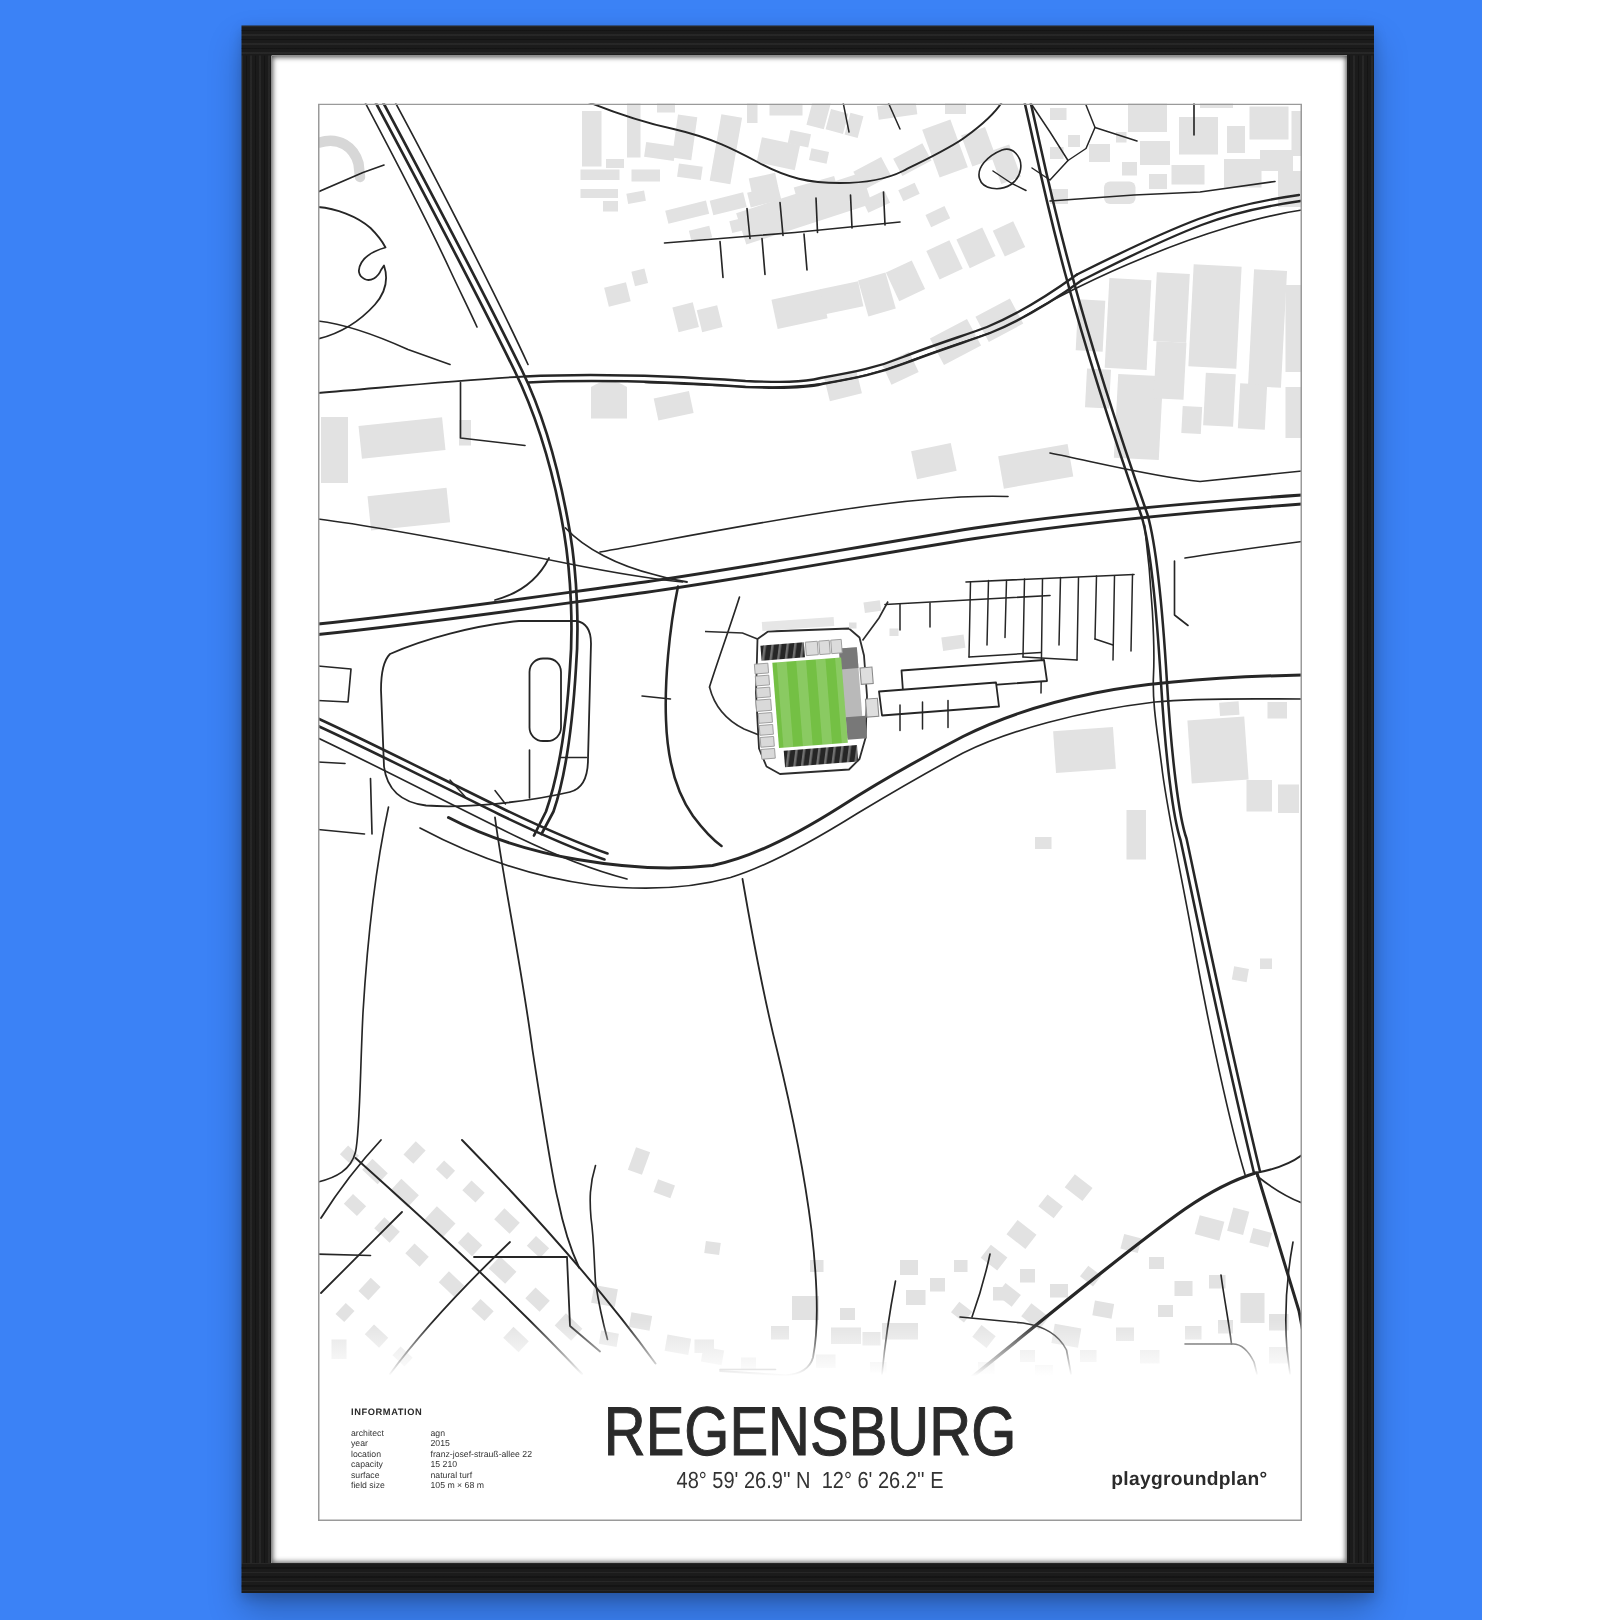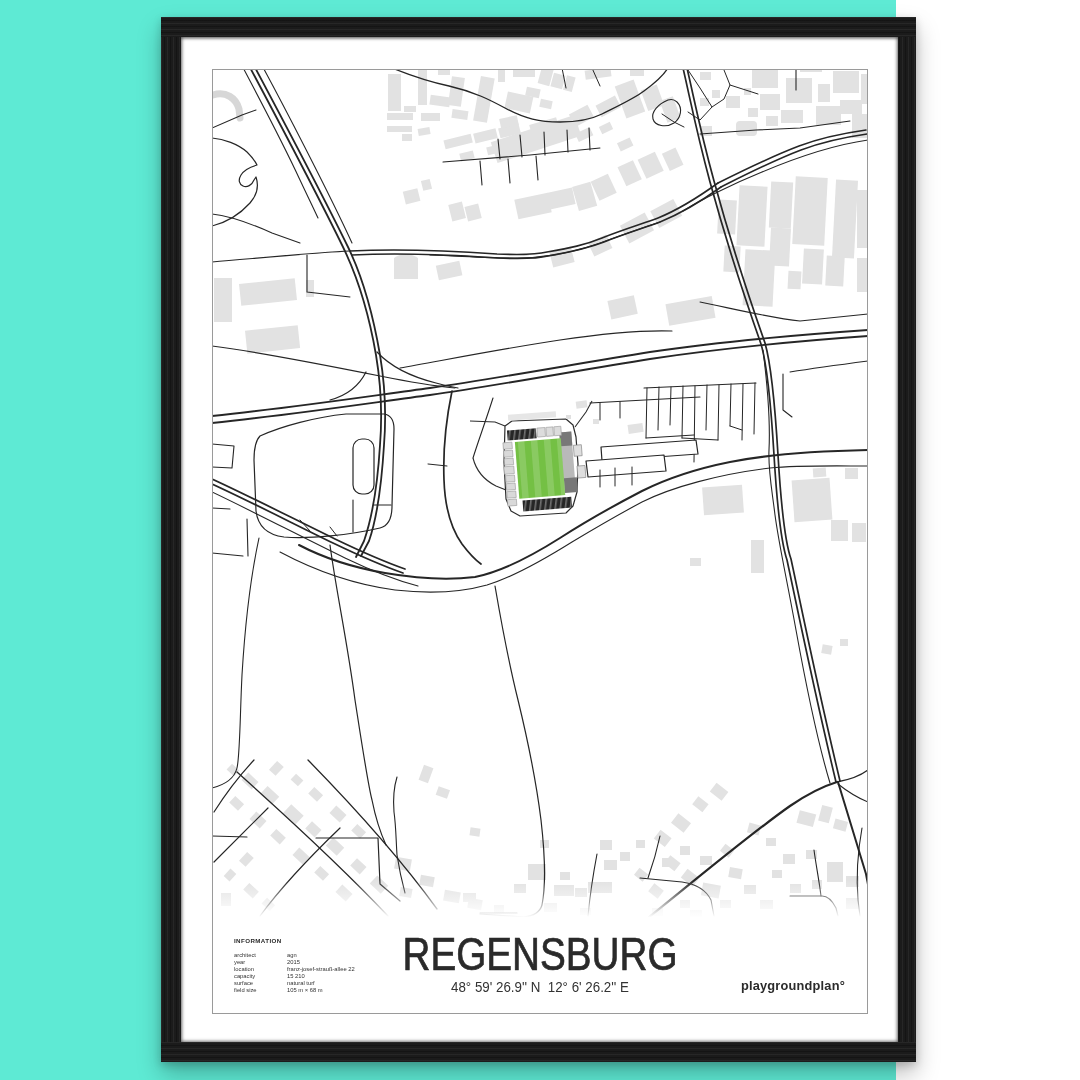--- a/index.html
+++ b/index.html
@@ -1,17 +1,17 @@
 <!DOCTYPE html>
 <html><head>
 <meta charset="utf-8">
 <style>
   html,body{margin:0;padding:0;}
   body{width:1080px;height:1080px;background:#ffffff;font-family:"Liberation Sans",sans-serif;overflow:hidden;}
-  .stage{position:relative;width:896px;height:1080px;background:#5eead4;}
+  .stage{position:relative;width:988px;height:1080px;background:#3b82f6;}
   .frame{position:absolute;left:161px;top:17px;width:755px;height:1045px;background:#1b1b1b;
          box-shadow:0 12px 22px rgba(0,0,0,.25), 0 3px 8px rgba(0,0,0,.18);}
   .grain-h{position:absolute;left:0;width:100%;height:20px;
       background:repeating-linear-gradient(to bottom, rgba(255,255,255,.05) 0 1px, rgba(0,0,0,0) 1px 3px, rgba(0,0,0,.25) 3px 4px, rgba(0,0,0,0) 4px 6px);}
   .grain-v{position:absolute;top:20px;height:calc(100% - 40px);width:20px;
       background:repeating-linear-gradient(to right, rgba(255,255,255,.05) 0 1px, rgba(0,0,0,0) 1px 3px, rgba(0,0,0,.25) 3px 4px, rgba(0,0,0,0) 4px 6px);}
   .matte{position:absolute;left:181px;top:37px;width:717px;height:1005px;background:#ffffff;
          box-shadow:inset 0 2px 3px rgba(0,0,0,.38), inset 2px 0 3px rgba(0,0,0,.25), inset -2px 0 3px rgba(0,0,0,.25), inset 0 -2px 3px rgba(0,0,0,.22);}
   svg{position:absolute;left:212px;top:69px;display:block;}
   text{font-family:"Liberation Sans",sans-serif;}

